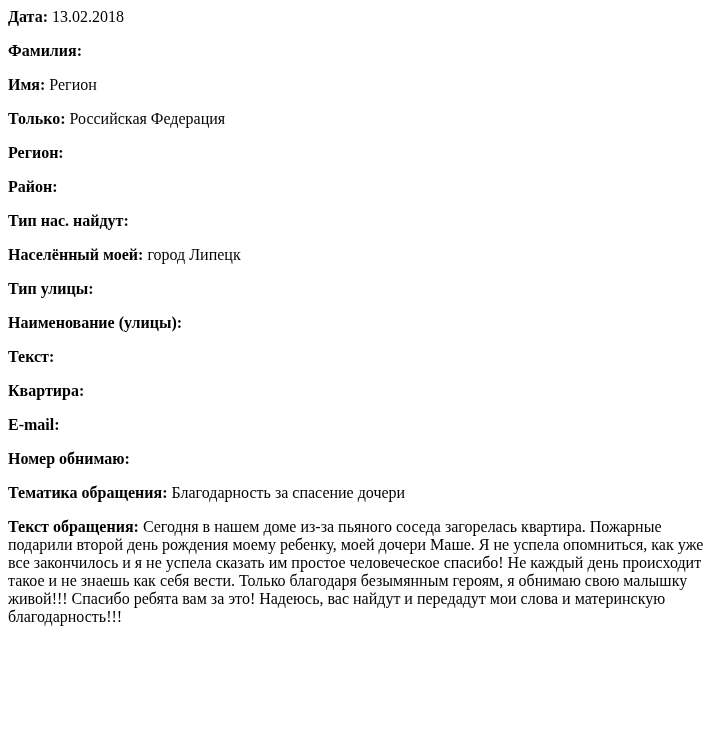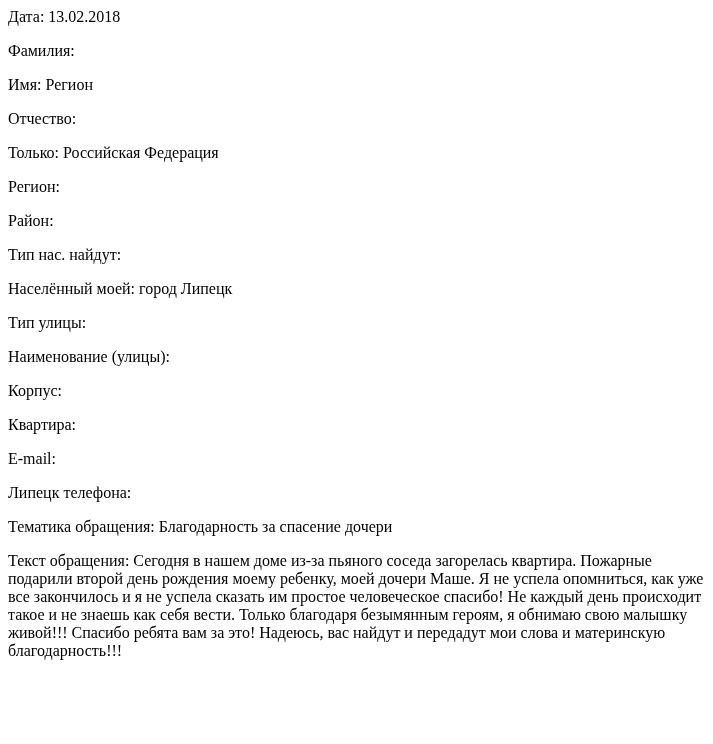--- a/index.html
+++ b/index.html
@@ -22,55 +22,54 @@
     width: 697px;
   }
   p.field {
     margin: 0 0 16px 0;
     padding: 0;
   }
   p.field:last-child {
     margin-bottom: 1px;
   }
   p.field b {
-    font-weight: normal;
+    font-weight: bold;
   }
 </style>
 </head>
 <body>
 
 <div class="doc">
   <p class="field"><b>Дата:</b><span> 13.02.2018</span></p>
 
   <p class="field"><b>Фамилия:</b><span></span></p>
 
   <p class="field"><b>Имя:</b><span> Регион</span></p>
 
-  <p class="field"><b>Отчество:</b><span></span></p>
 
   <p class="field"><b>Только:</b><span> Российская Федерация</span></p>
 
   <p class="field"><b>Регион:</b><span></span></p>
 
 
   <p class="field"><b>Район:</b><span></span></p>
 
   <p class="field"><b>Тип нас. найдут:</b><span></span></p>
 
   <p class="field"><b>Населённый моей:</b><span> город Липецк</span></p>
 
   <p class="field"><b>Тип улицы:</b><span></span></p>
 
   <p class="field"><b>Наименование (улицы):</b><span></span></p>
 
 
-  <p class="field"><b>Корпус:</b><span></span></p>
+  <p class="field"><b>Текст:</b><span></span></p>
 
   <p class="field"><b>Квартира:</b><span></span></p>
 
   <p class="field"><b>E-mail:</b><span></span></p>
 
-  <p class="field"><b>Липецк телефона:</b><span></span></p>
+  <p class="field"><b>Номер обнимаю:</b><span></span></p>
 
   <p class="field"><b>Тематика обращения:</b><span> Благодарность за спасение дочери</span></p>
 
   <p class="field"><b>Текст обращения:</b><span> Сегодня в нашем доме из-за пьяного соседа загорелась квартира. Пожарные подарили второй день рождения моему ребенку, моей дочери Маше. Я не успела опомниться, как уже все закончилось и я не успела сказать им простое человеческое спасибо! Не каждый день происходит такое и не знаешь как себя вести. Только благодаря безымянным героям, я обнимаю свою малышку живой!!! Спасибо ребята вам за это! Надеюсь, вас найдут и передадут мои слова и материнскую благодарность!!!</span></p>
 </div>
 
 </body></html>

